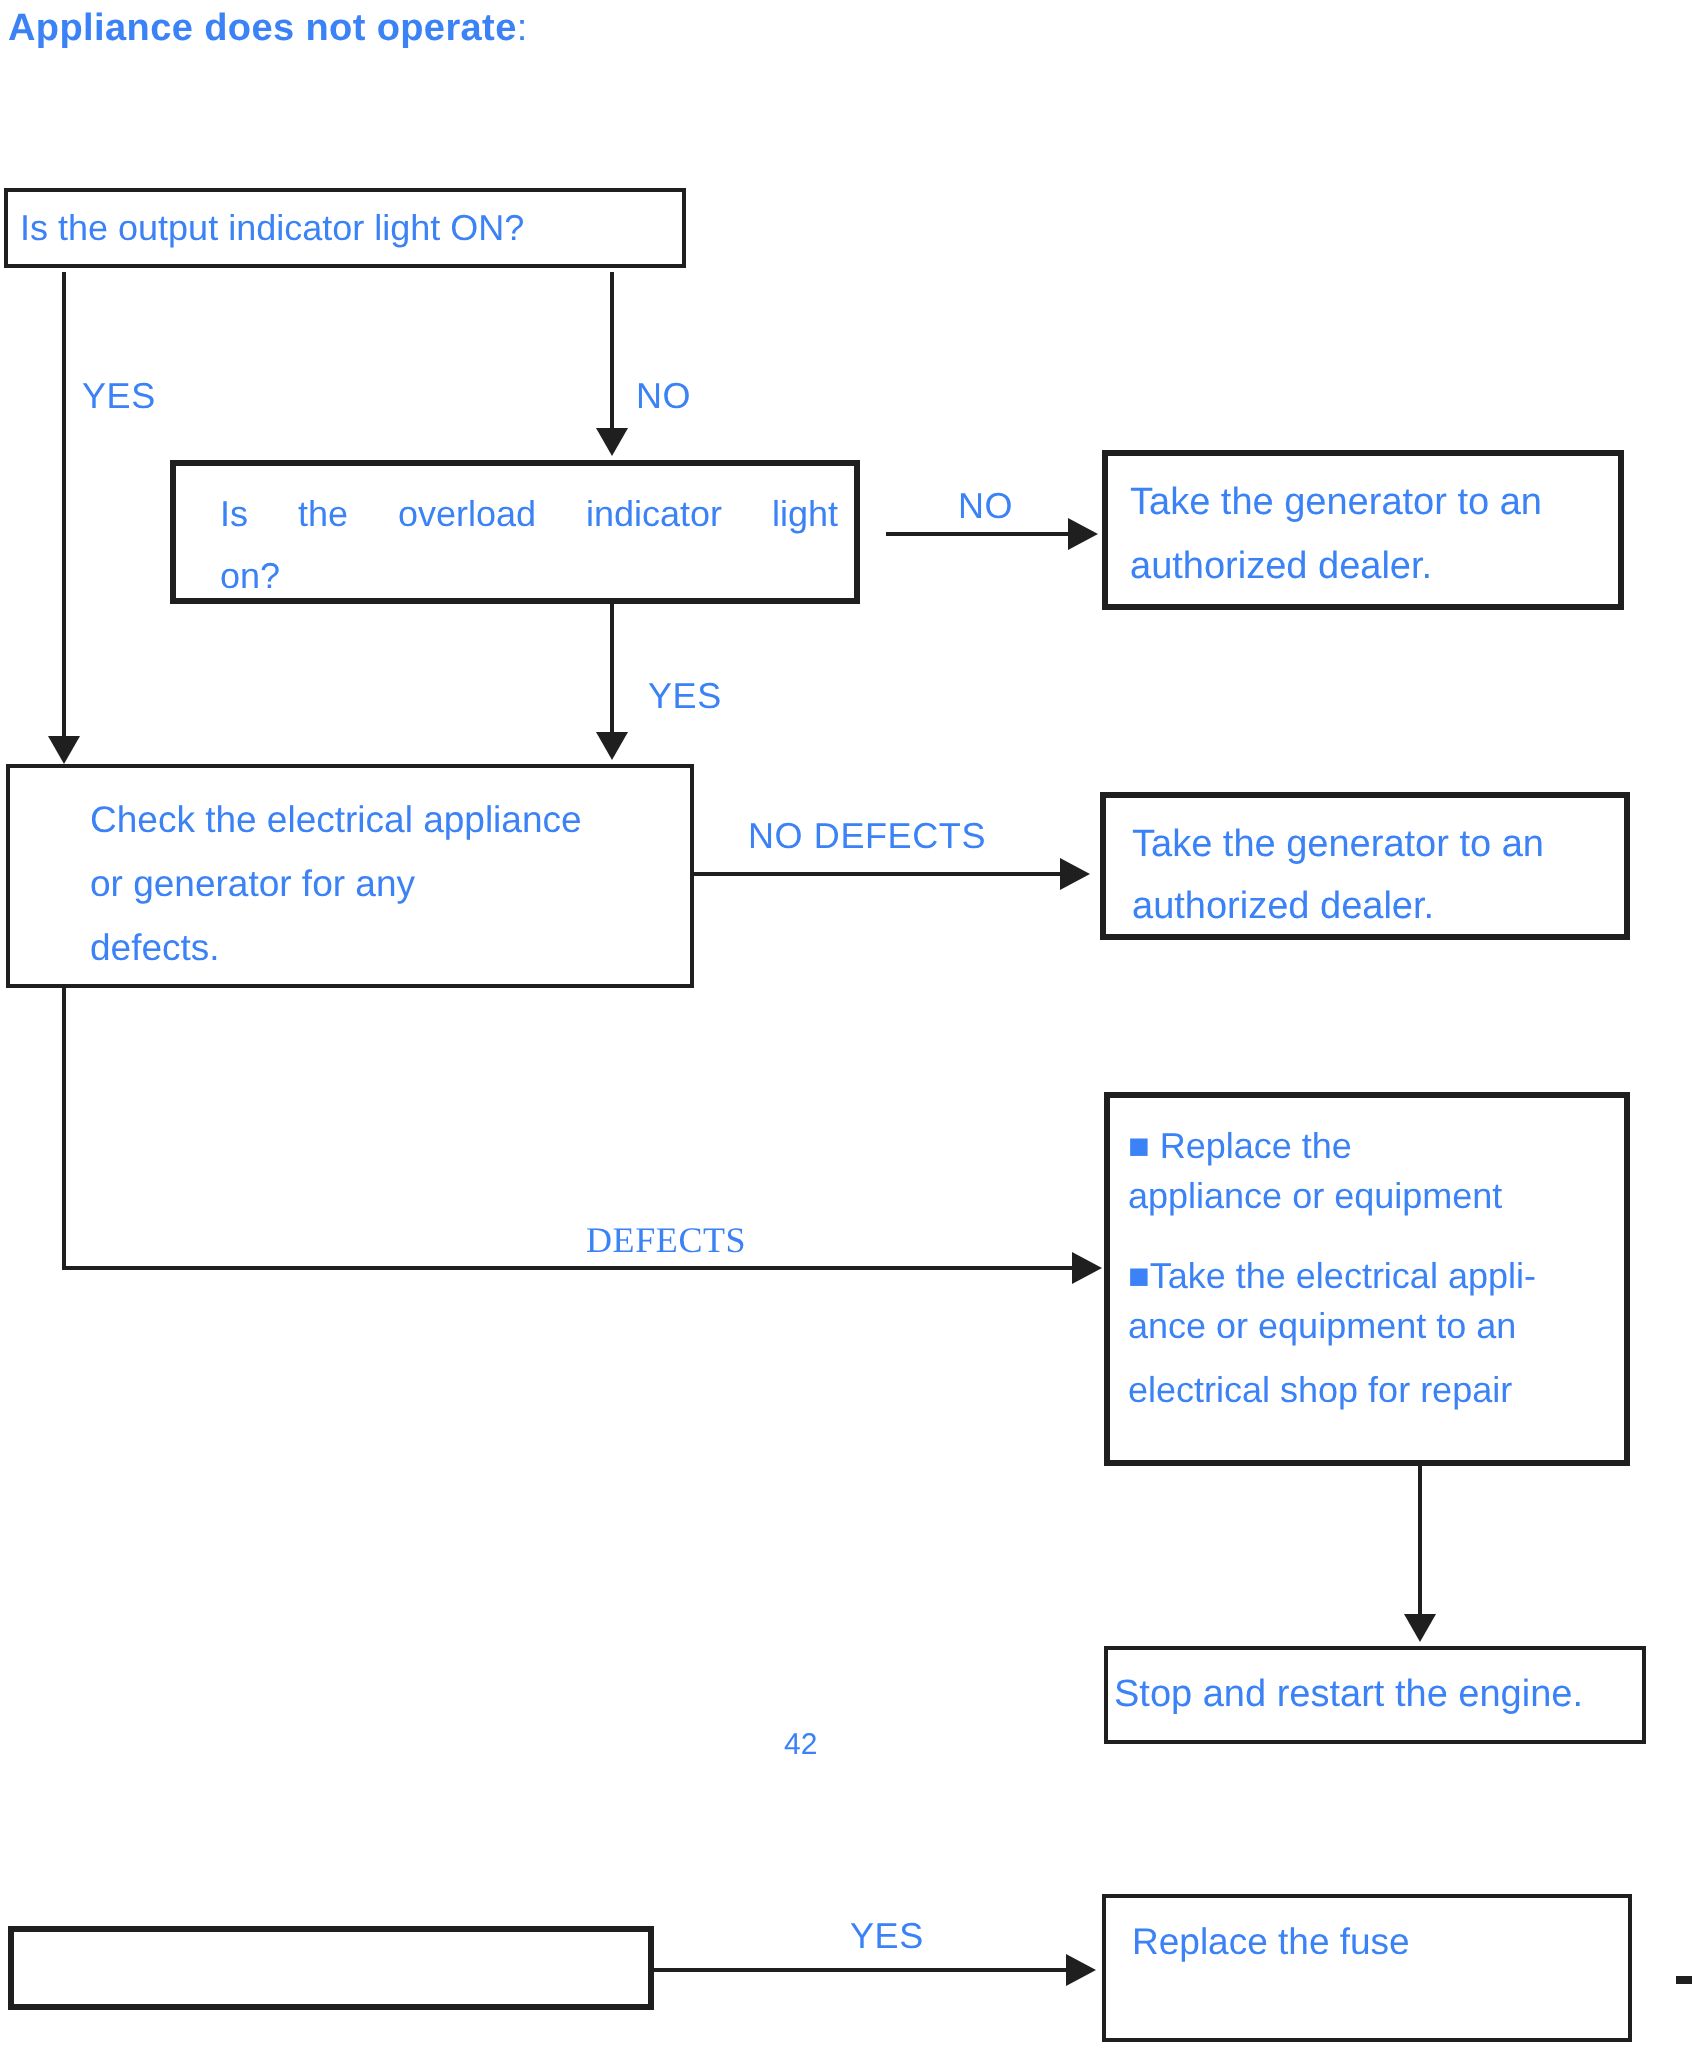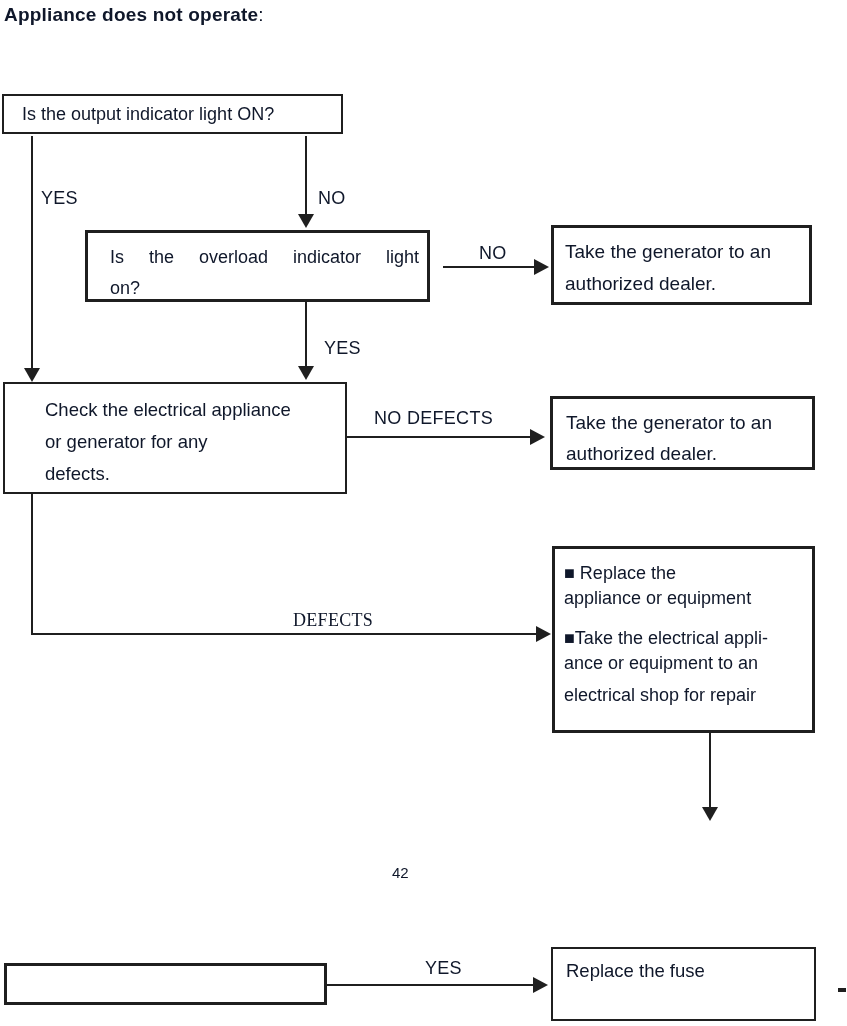--- a/index.html
+++ b/index.html
@@ -1,21 +1,21 @@
 <!DOCTYPE html>
 <html><head>
 <meta charset="utf-8">
 <style>
   html,body{margin:0;padding:0;background:#ffffff;}
   #page{
     position:relative;
     width:847px;height:1026px;
     background:#ffffff;
     font-family:"Liberation Sans","DejaVu Sans",sans-serif;
-    color:#0f172a;
+    color:#3b82f6;
     overflow:hidden;
   }
   .abs{position:absolute;}
   .title{
     left:4px;top:4px;
     font-size:19px;font-weight:bold;letter-spacing:0.2px;
   }
   .title .colon{font-weight:normal;}
   .fbox{
     position:absolute;
@@ -45,21 +45,21 @@
   .justify-line{text-align:justify;text-align-last:justify;}
   .dash{position:absolute;background:#1f1f1f;}
 </style>
 </head>
 <body>
 
 <div id="page">
 
   <div class="abs title"><span>Appliance does not operate</span><span class="colon">:</span></div>
 
-  <div class="fbox center-v" style="left:2px;top:94px;width:341px;height:40px;padding-left:18px;text-align:right;">
+  <div class="fbox center-v" style="left:2px;top:94px;width:341px;height:40px;padding-left:6px;text-align:right;">
     <span>Is the output indicator light ON?</span>
   </div>
 
   <div class="vline" style="left:31px;top:136px;height:232px;"></div>
   <div class="arr-down" style="left:24px;top:368px;"></div>
   <div class="lbl" style="left:41px;top:188px;">YES</div>
 
   <div class="vline" style="left:305px;top:136px;height:78px;"></div>
   <div class="arr-down" style="left:298px;top:214px;"></div>
   <div class="lbl" style="left:318px;top:188px;">NO</div>
@@ -106,20 +106,23 @@
     <div>■ Replace the</div>
     <div>appliance or equipment</div>
     <div style="margin-top:15px;">■Take the electrical appli-</div>
     <div>ance or equipment to an</div>
     <div style="margin-top:7px;">electrical shop for repair</div>
   </div>
 
   <div class="vline" style="left:709px;top:733px;height:74px;"></div>
   <div class="arr-down" style="left:702px;top:807px;"></div>
 
+  <div class="fbox center-v" style="left:552px;top:823px;width:271px;height:49px;padding-left:3px;font-size:19px;">
+    <span>Stop and restart the engine.</span>
+  </div>
 
   <div class="pageno" style="left:392px;top:864px;">42</div>
 
   <div class="fbox thick" style="left:4px;top:963px;width:323px;height:42px;">
     <span></span>
   </div>
 
   <div class="hline" style="left:327px;top:984px;width:206px;"></div>
   <div class="arr-right" style="left:533px;top:977px;"></div>
   <div class="lbl" style="left:425px;top:958px;">YES</div>

